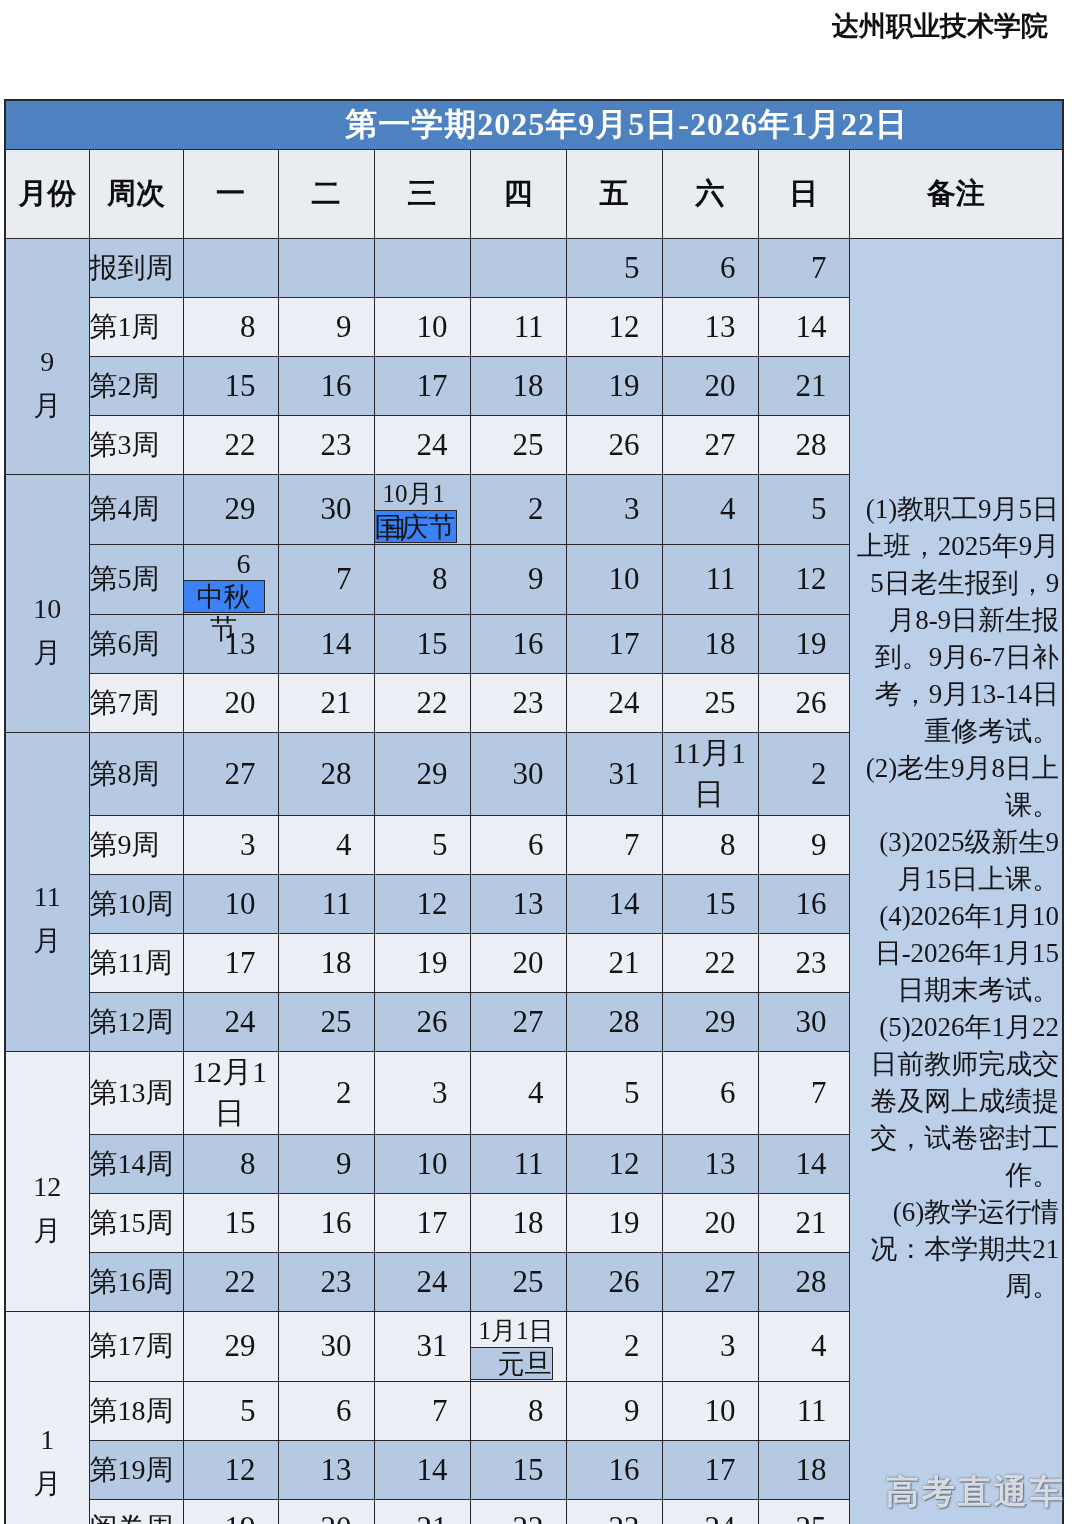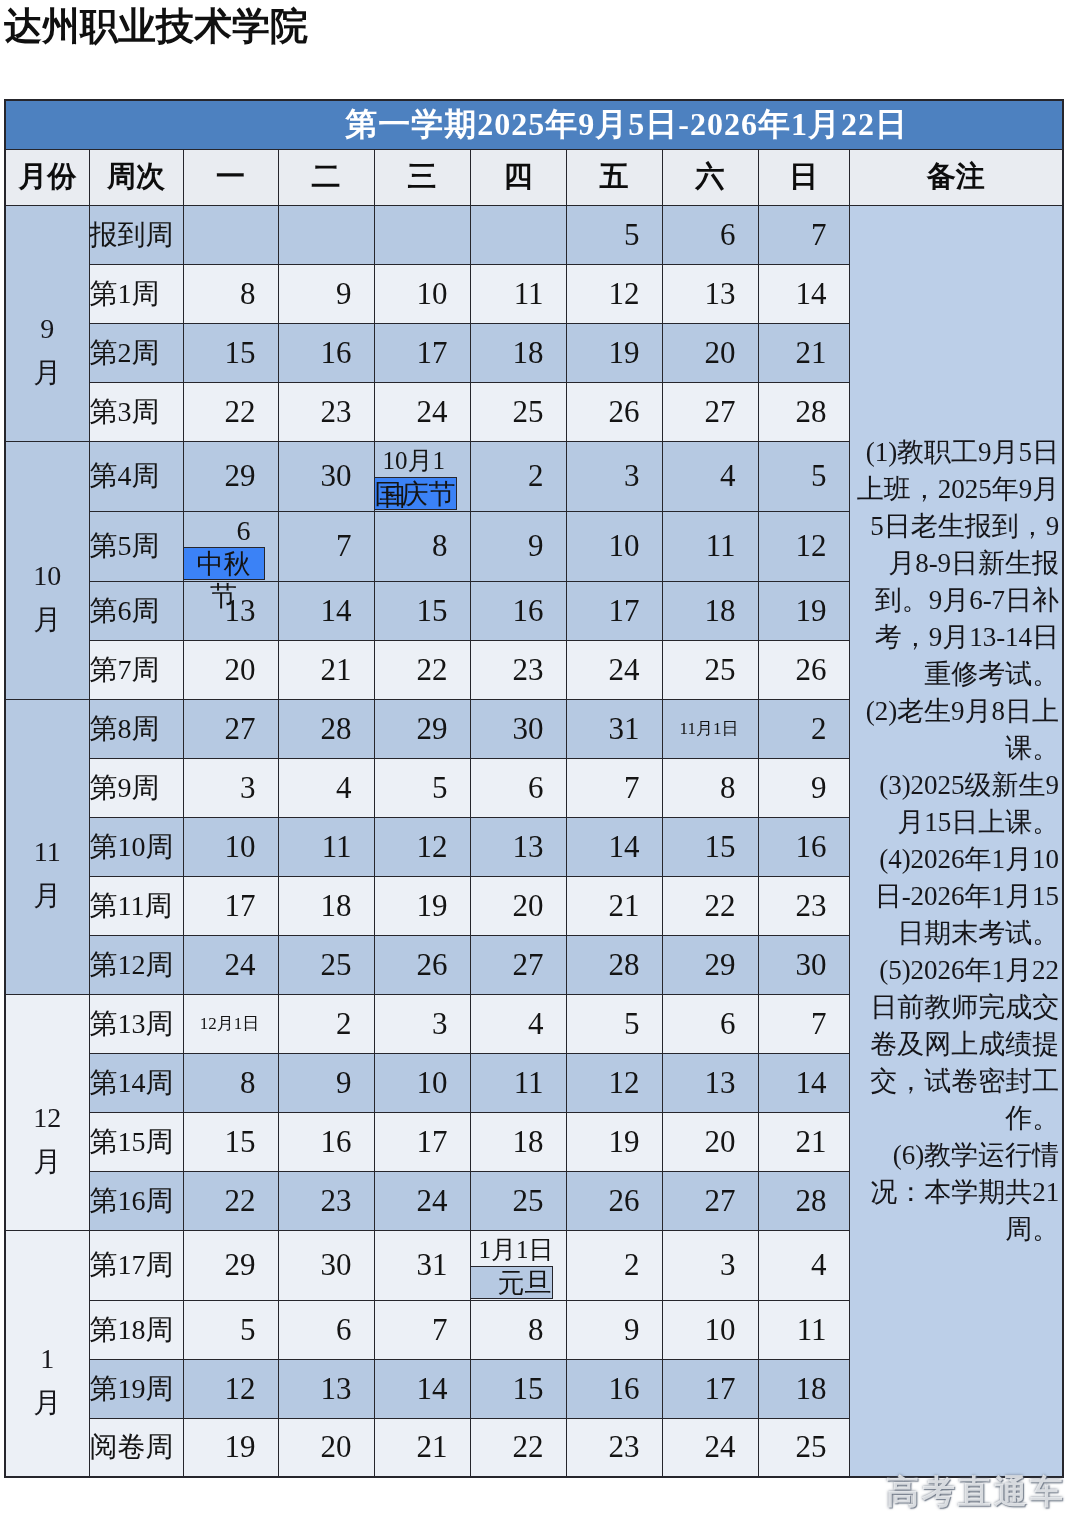--- a/index.html
+++ b/index.html
@@ -7,53 +7,53 @@
   body {
     width: 1080px; height: 1524px;
     background: #ffffff;
     position: relative;
     overflow: hidden;
     color: #141414;
     font-family: "Liberation Serif", "DejaVu Serif", serif;
   }
   .title-block {
     position: absolute; top: 3px; left: 4px; width: 1044px;
-    text-align: left; font-weight: bold;
-    font-size: 38px; line-height: 47px; color: #101010;
+    text-align: right; font-weight: bold;
+    font-size: 27px; line-height: 47px; color: #101010;
   }
   table.calendar {
     position: absolute; top: 99px; left: 4px; width: 1058px;
     border-collapse: collapse; table-layout: fixed;
     border: 2px solid var(--border, #1f1f24);
   }
   th, td { border: 1px solid var(--border, #26262c); padding: 0; }
   .semester-bar {
     height: 49px;
     background: var(--header-blue, #4d81c0);
     color: #ffffff; font-size: 32px; font-weight: bold;
     text-align: center; padding-left: 185px; letter-spacing: 1px;
   }
   tr.colhead th {
-    height: 56px; background: var(--head-row-bg, #e9ecf1);
+    height: 89px; background: var(--head-row-bg, #e9ecf1);
     font-size: 29px; font-weight: bold; color: #0d0d0d;
   }
   tbody tr { height: 59px; }
   tbody tr.tall { height: 70px; }
   tr.shade-blue td { background: var(--row-blue, #b6c9e2); }
   tr.shade-light td { background: var(--row-light, #ecf0f6); }
   td.month.shade-blue { background: var(--row-blue, #b6c9e2); }
   td.month.shade-light { background: var(--row-light, #ecf0f6); }
   table.calendar td.remarks { background: var(--remarks-bg, #bccfe8); }
   td.month {
     font-size: 28px; text-align: center; vertical-align: middle;
     padding-top: 55px; line-height: 44px; color: #17171c;
   }
   td.week-name { font-size: 28px; text-align: left; vertical-align: middle; }
   td.day { font-size: 31px; text-align: right; padding-right: 22px; vertical-align: middle; }
-  td.day.datecell { font-size: 17px; text-align: center; padding-right: 2px; }
+  td.day.datecell { font-size: 30px; text-align: center; padding-right: 2px; }
   td.day.holiday { padding: 0; vertical-align: middle; text-align: left; }
   .h-date { height: 34px; line-height: 36px; font-size: 25px; padding-left: 8px; }
   .h-date.num { text-align: center; padding-left: 26px; font-size: 28px; }
   .h-box {
     height: 33px; line-height: 32px; margin-right: 13px;
     border: 1px solid var(--border, #26262c); border-left: none;
     text-align: center; font-size: 27px;
   }
   .h-box.light { background: #3b82f6; }
   .h-box.blue  { background: var(--row-blue, #b6c9e2); text-align: right; }

